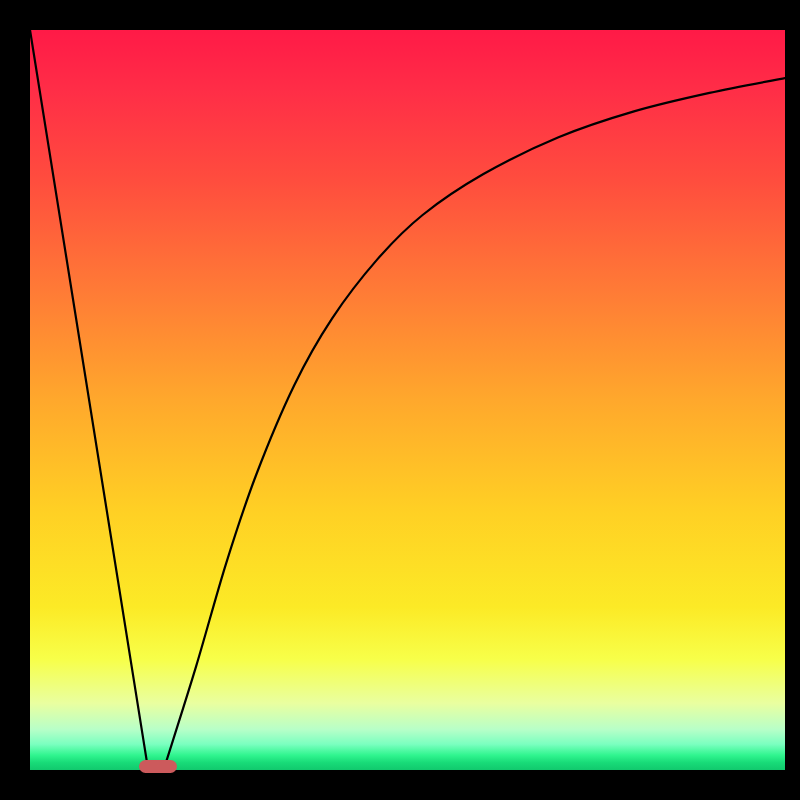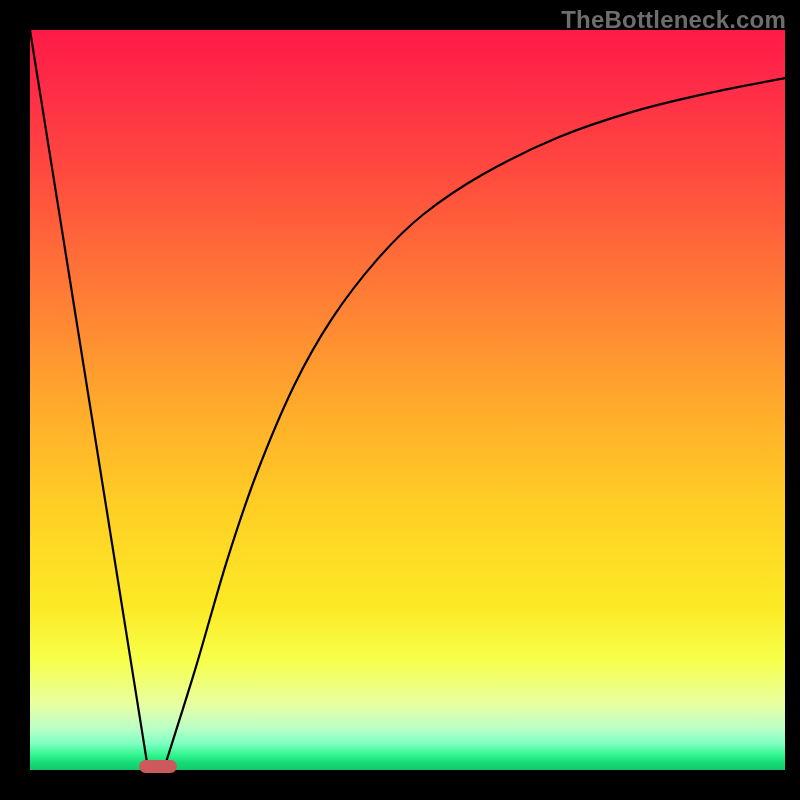--- a/index.html
+++ b/index.html
@@ -71,14 +71,13 @@
   <div class="plot">
     <svg class="curves" width="755" height="740" viewBox="0 0 755 740">
 
       <path d="M 0 0 L 117.025 732.6" id="path-left" fill="none" stroke="#000" stroke-width="2.2" stroke-linecap="round"></path>
 
       <path d="M 135.9 732.6 C 140.93333333333334 716.5666666666667 156.03333333333333 669.7 166.1 636.4 C 176.16666666666666 603.0999999999999 186.23333333333335 564.8666666666666 196.3 532.8 C 206.36666666666667 500.7333333333333 215.175 473.6 226.5 444 C 237.825 414.4 251.66666666666666 381.09999999999997 264.25 355.2 C 276.8333333333333 329.3 288.1583333333333 309.56666666666666 302 288.6 C 315.8416666666667 267.6333333333334 332.2 246.6666666666667 347.3 229.40000000000003 C 362.40000000000003 212.13333333333335 374.98333333333335 199.18333333333334 392.6 185 C 410.2166666666667 170.81666666666666 430.35 157.24999999999994 453 144.29999999999995 C 475.65 131.34999999999997 503.3333333333333 117.7833333333334 528.5 107.30000000000007 C 553.6666666666666 96.81666666666673 578.8333333333334 88.8 604 81.39999999999998 C 629.1666666666666 73.99999999999996 654.3333333333334 68.44999999999999 679.5 62.89999999999998 C 704.6666666666666 57.349999999999966 742.4166666666666 50.566666666666585 755 48.09999999999991" id="path-right" fill="none" stroke="#000" stroke-width="2.2" stroke-linecap="round"></path>
     </svg>
     <div class="marker" id="marker" style="left: 109.475px; top: 730.3px; width: 37.75px;"></div>
   </div>
 
-  <div class="watermark">TheBottleneck.com</div>
 </div>
 
 </body></html>

